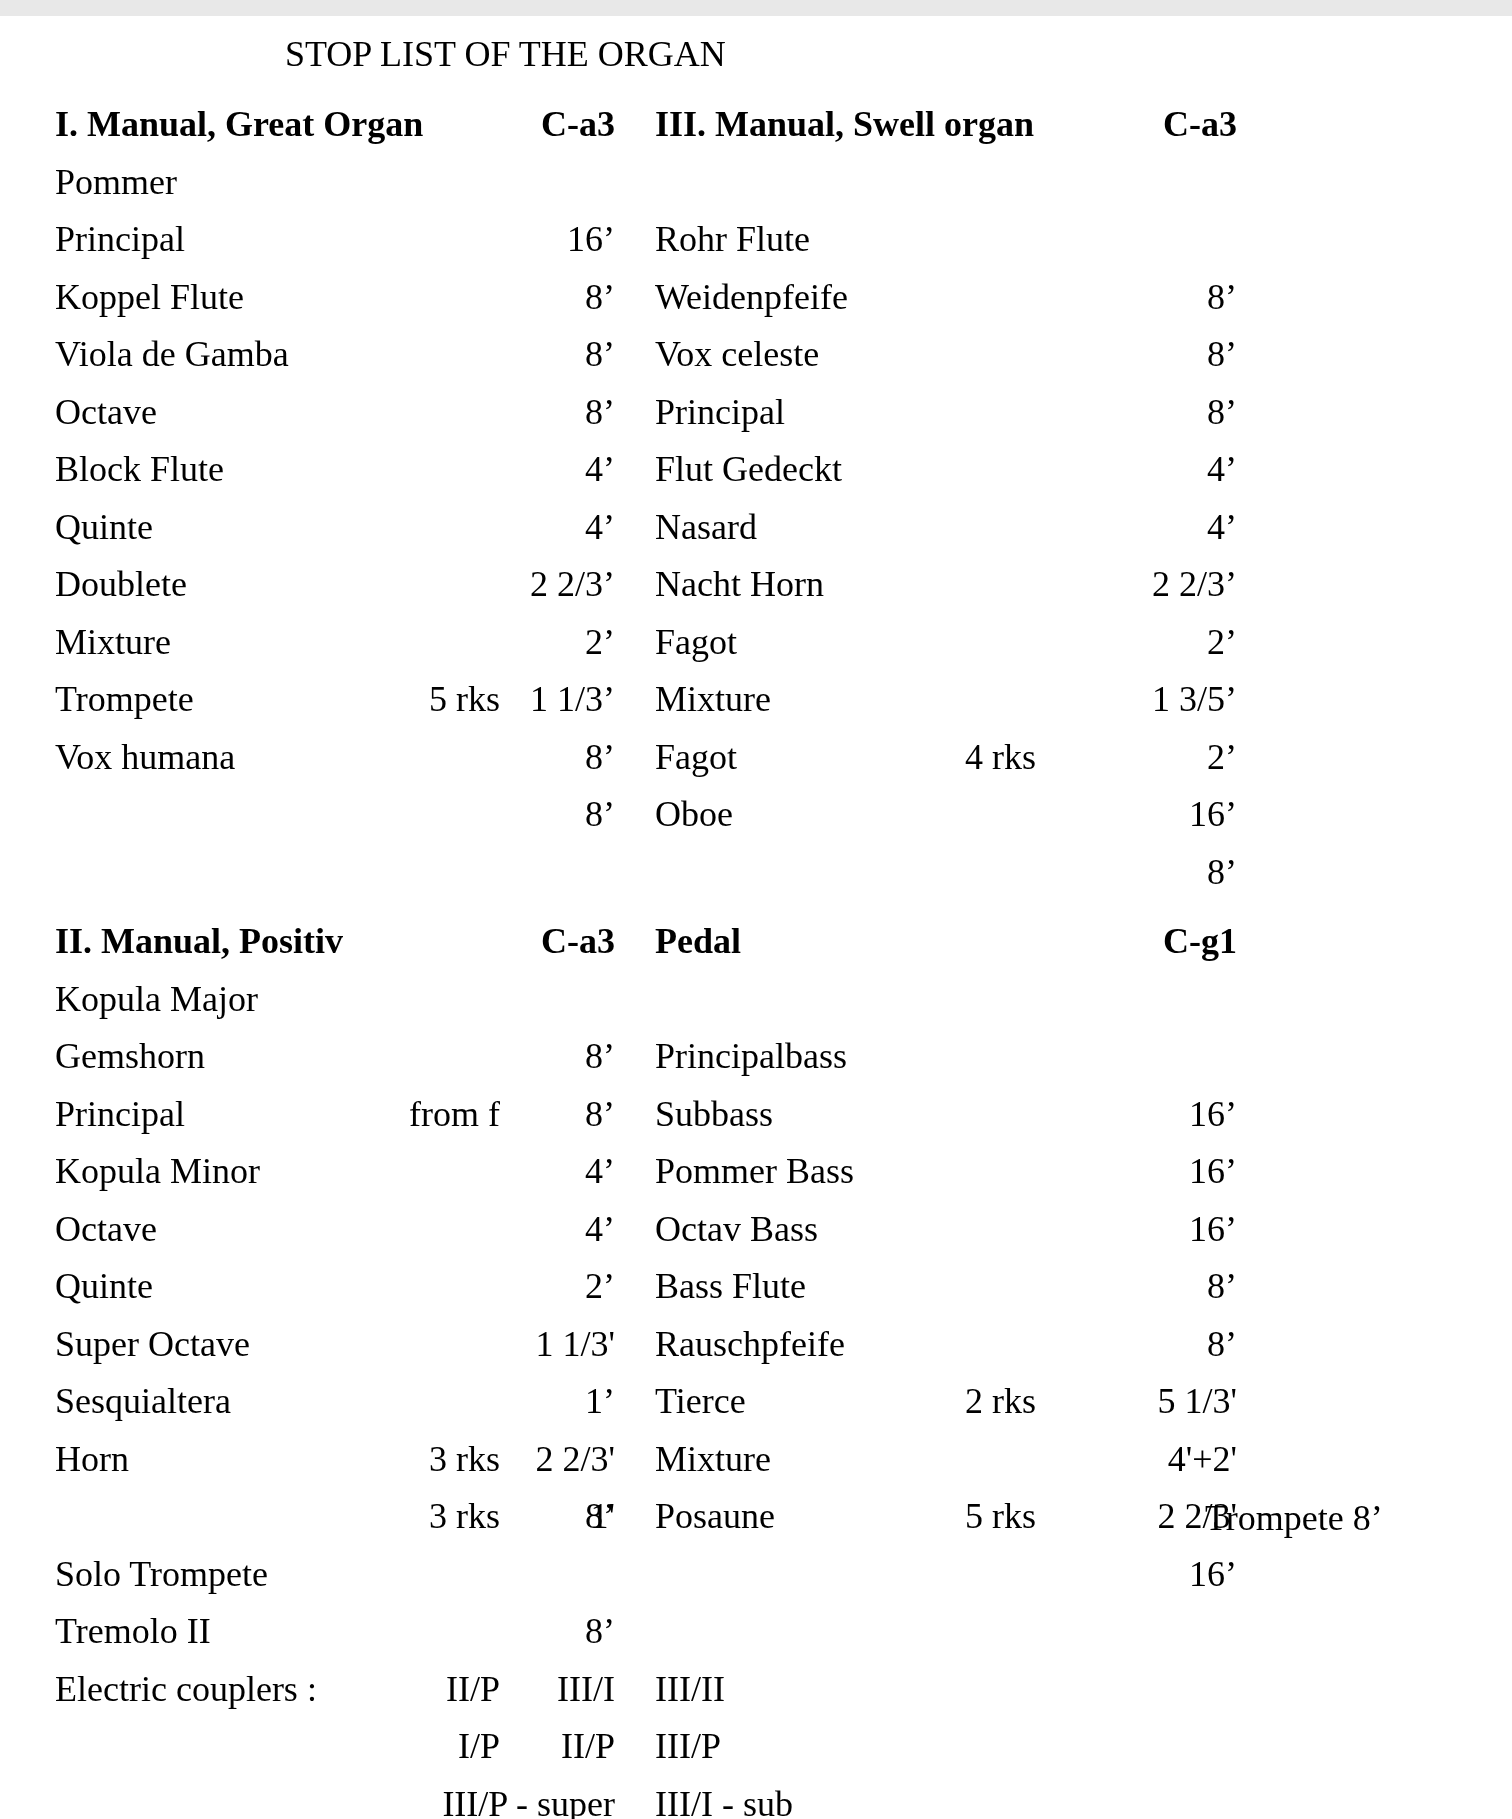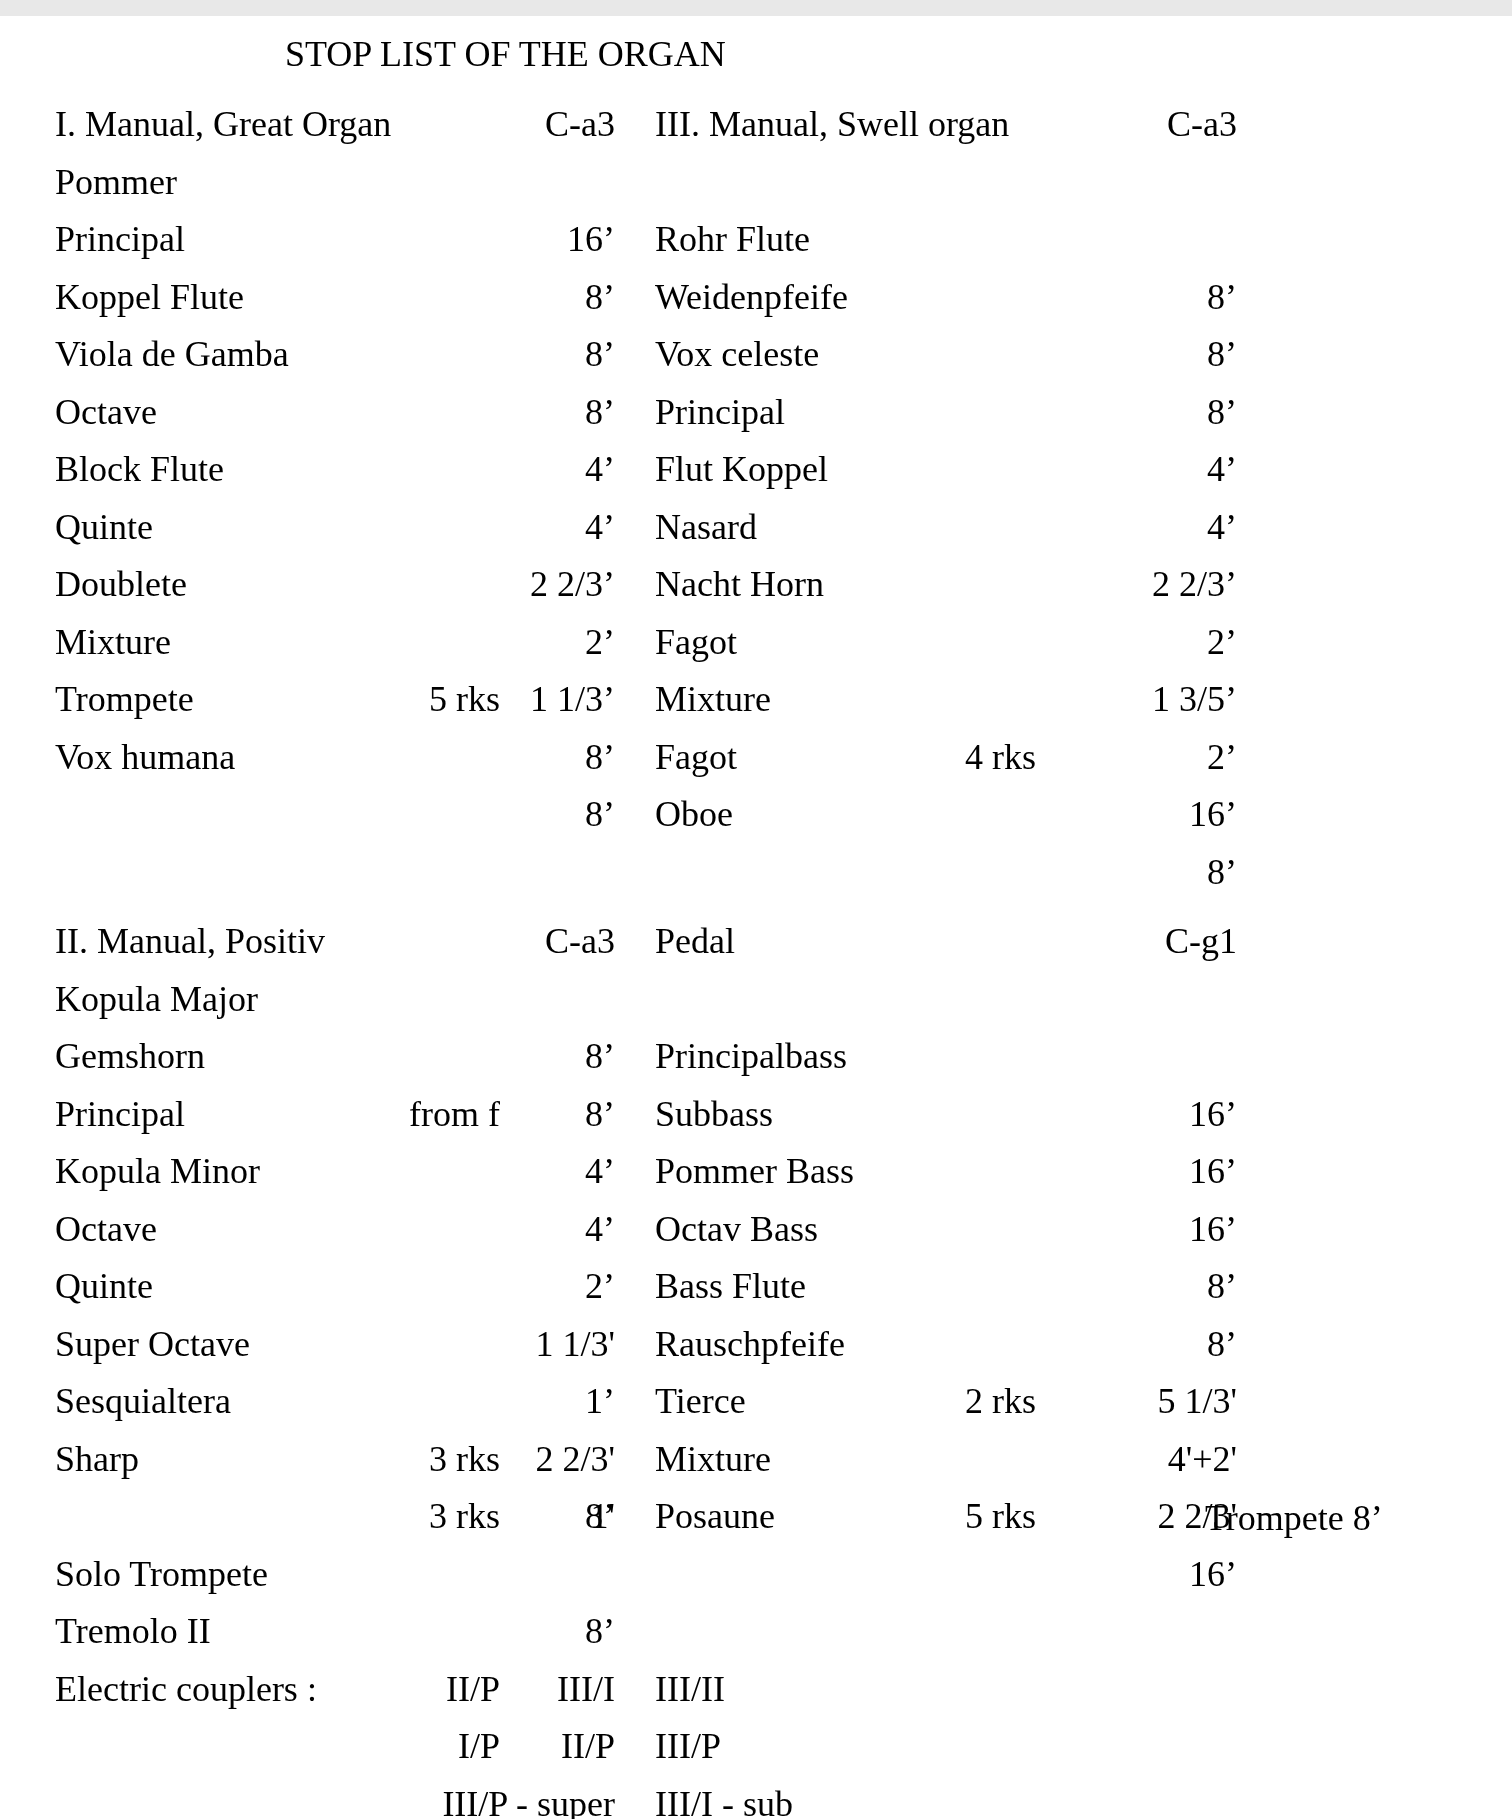--- a/index.html
+++ b/index.html
@@ -27,21 +27,21 @@
   .band2{top:897px;}
   .row{
     display:grid;
     grid-template-columns:300px 145px 115px 40px 310px 145px 127px;
     padding-left:55px;
     height:57.5px;
     line-height:57.5px;
     white-space:nowrap;
   }
   .row span{display:block;}
-  .bold{font-weight:normal;}
+  .bold{font-weight:bold;}
   .ln{grid-column:1/3;}
   .lr{grid-column:2/3;text-align:right;}
   .lp{grid-column:3/4;text-align:right;}
   .gap{grid-column:4/5;}
   .rn{grid-column:5/7;}
   .rr{grid-column:6/7;}
   .rp{grid-column:7/8;text-align:right;}
   .lspan2{grid-column:2/4;text-align:right;}
   .far-right{
     position:absolute;
@@ -102,21 +102,21 @@
           <span class="gap"></span>
           <span class="rn">Principal</span>
           <span class="rr"></span>
           <span class="rp">4’</span>
         </div>
         <div class="row">
           <span class="ln">Octave</span>
           <span class="lr"></span>
           <span class="lp">4’</span>
           <span class="gap"></span>
-          <span class="rn">Flut Koppel</span>
+          <span class="rn">Flut Gedeckt</span>
           <span class="rr"></span>
           <span class="rp">4’</span>
         </div>
         <div class="row">
           <span class="ln">Block Flute</span>
           <span class="lr"></span>
           <span class="lp">4’</span>
           <span class="gap"></span>
           <span class="rn">Nasard</span>
           <span class="rr"></span>
@@ -253,21 +253,21 @@
         <div class="row">
           <span class="ln">Sesquialtera</span>
           <span class="lr">3 rks</span>
           <span class="lp">2 2/3'</span>
           <span class="gap"></span>
           <span class="rn">Mixture</span>
           <span class="rr">5 rks</span>
           <span class="rp">2 2/3'</span>
         </div>
         <div class="row">
-          <span class="ln">Sharp</span>
+          <span class="ln">Horn</span>
           <span class="lr">3 rks</span>
           <span class="lp">1'</span>
           <span class="gap"></span>
           <span class="rn">Posaune</span>
           <span class="rr"></span>
           <span class="rp">16’</span>
         </div>
         <div class="row">
           <span class="lr"></span>
           <span class="lp">8’</span>

